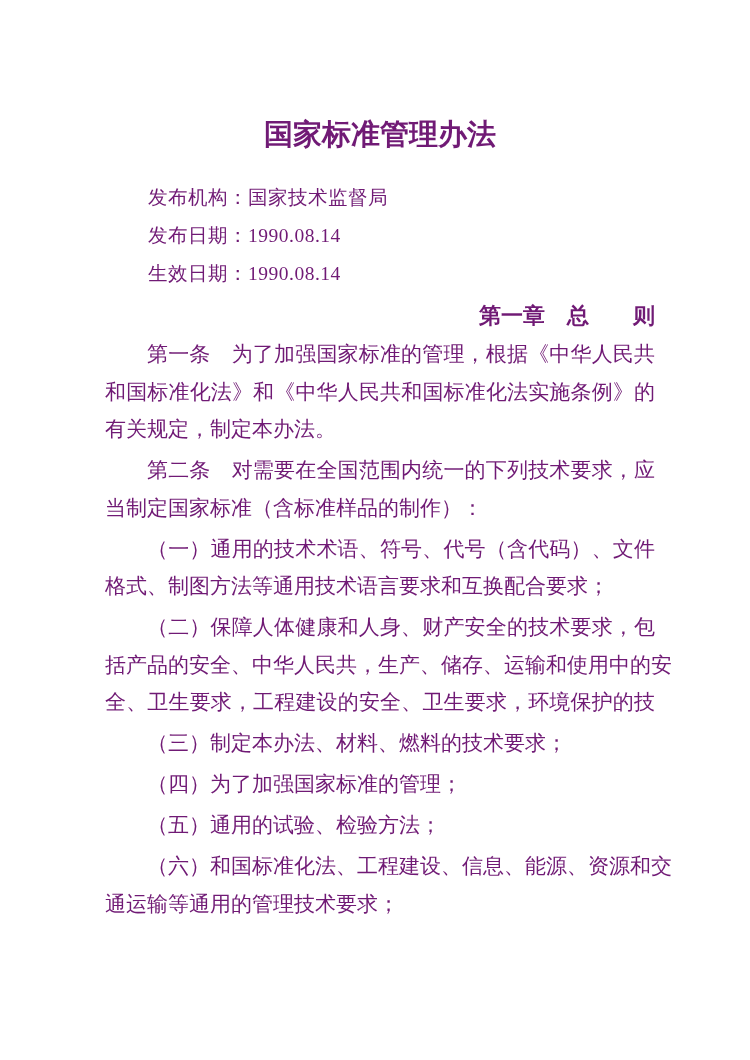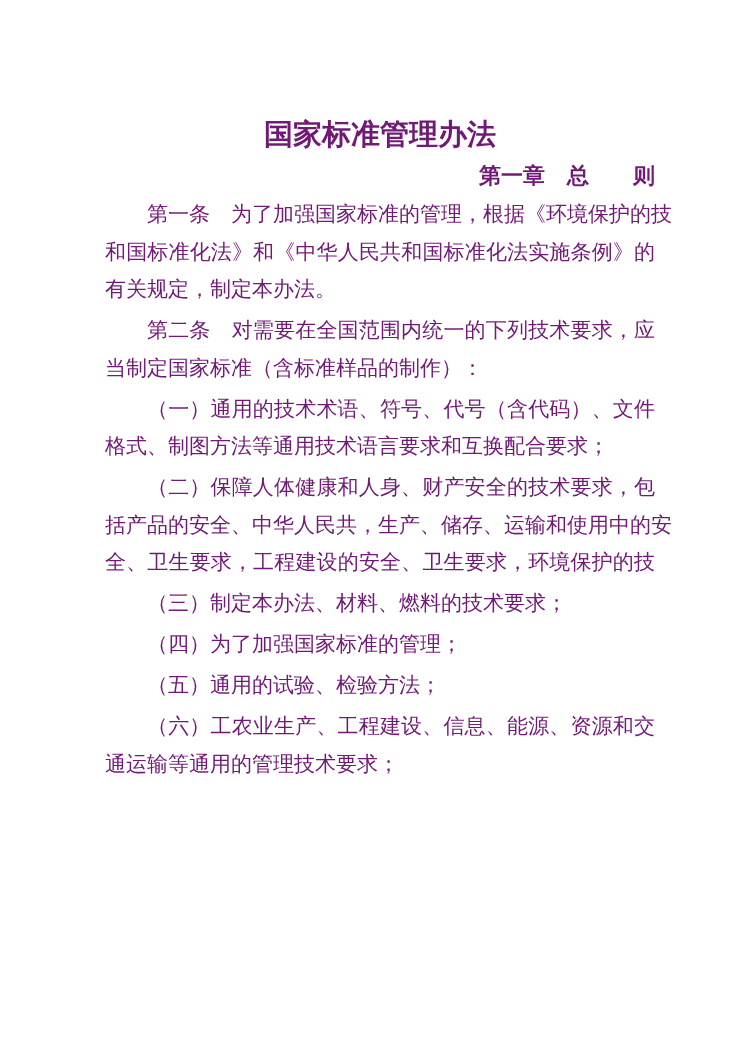--- a/index.html
+++ b/index.html
@@ -51,26 +51,37 @@
   }
   .bline.first { text-indent: 42px; }
 </style>
 </head>
 <body>
 
 <div class="page">
 
   <div class="doc-title">国家标准管理办法</div>
 
+  <div class="meta-block">
+    <div class="meta-row">
+      <span>发布机构：</span><span>国家技术监督局</span>
+    </div>
+    <div class="meta-row">
+      <span>发布日期：</span><span>1990.08.14</span>
+    </div>
+    <div class="meta-row">
+      <span>生效日期：</span><span>1990.08.14</span>
+    </div>
+  </div>
 
   <div class="chapter-heading">第一章　总　　则</div>
 
   <div class="doc-body" id="doc-body">
       <div class="para">
-        <div class="bline first fill">第一条　为了加强国家标准的管理，根据《环境保护的技</div>
+        <div class="bline first fill">第一条　为了加强国家标准的管理，根据《中华人民共</div>
         <div class="bline fill">和国标准化法》和《中华人民共和国标准化法实施条例》的</div>
         <div class="bline">有关规定，制定本办法。</div>
       </div>
       <div class="para">
         <div class="bline first fill">第二条　对需要在全国范围内统一的下列技术要求，应</div>
         <div class="bline">当制定国家标准（含标准样品的制作）：</div>
       </div>
       <div class="para">
         <div class="bline first fill">（一）通用的技术术语、符号、代号（含代码）、文件</div>
         <div class="bline">格式、制图方法等通用技术语言要求和互换配合要求；</div>
@@ -83,18 +94,18 @@
       <div class="para">
         <div class="bline first">（三）制定本办法、材料、燃料的技术要求；</div>
       </div>
       <div class="para">
         <div class="bline first">（四）为了加强国家标准的管理；</div>
       </div>
       <div class="para">
         <div class="bline first">（五）通用的试验、检验方法；</div>
       </div>
       <div class="para">
-        <div class="bline first fill">（六）工农业生产、工程建设、信息、能源、资源和交</div>
+        <div class="bline first fill">（六）和国标准化法、工程建设、信息、能源、资源和交</div>
         <div class="bline">通运输等通用的管理技术要求；</div>
       </div>
     </div>
 
 </div>
 
 </body></html>

